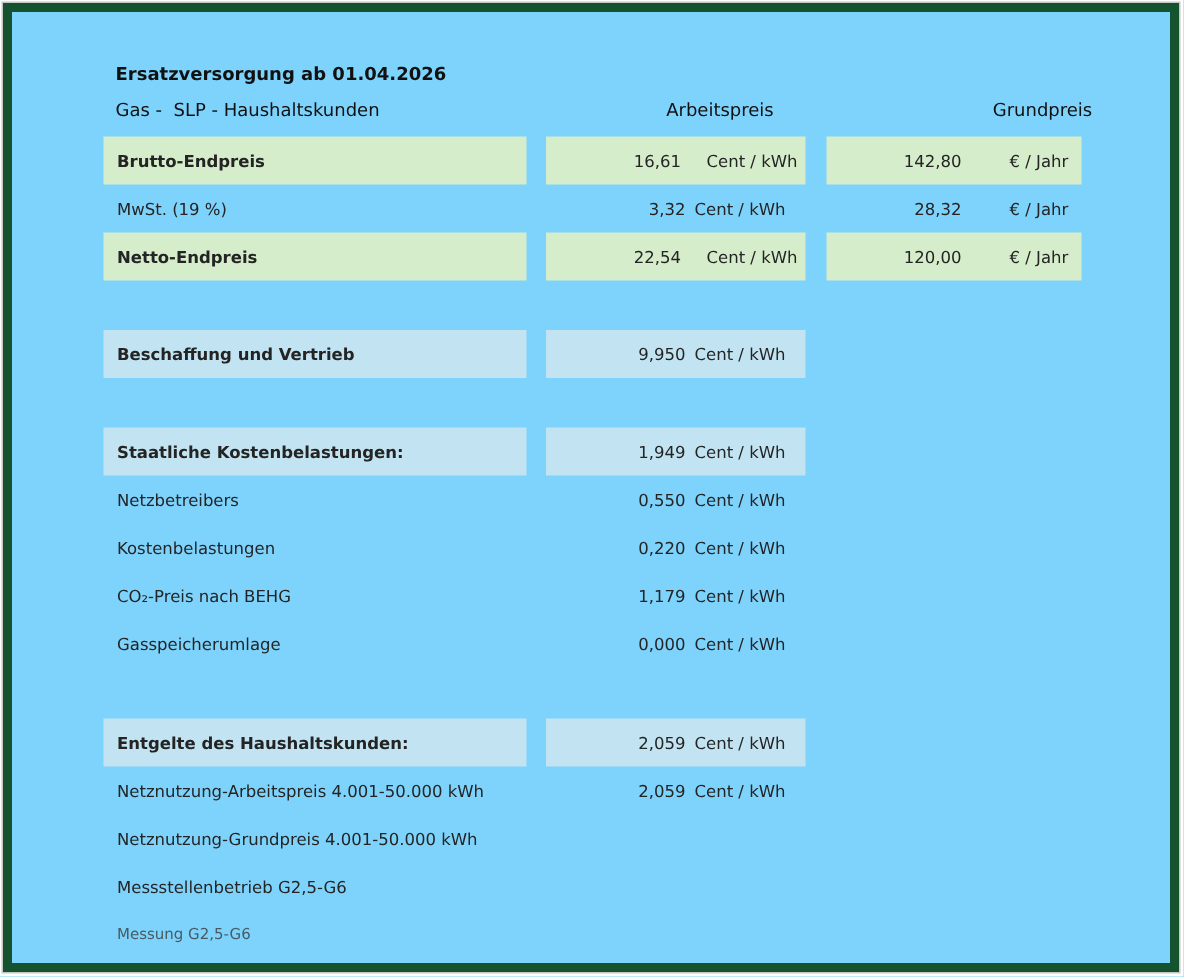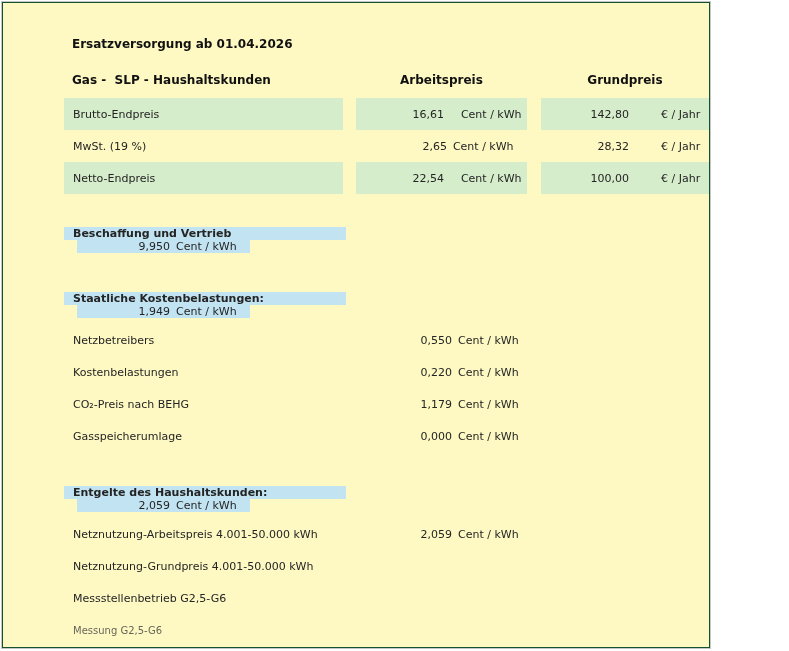--- a/index.html
+++ b/index.html
@@ -6,47 +6,48 @@
   html, body { width: 789px; height: 651px; }
   body {
     font-family: "DejaVu Sans", "Liberation Sans", sans-serif;
     background: #ffffff;
     color: #1c1c1c;
     overflow: hidden;
   }
   .frame {
     position: relative;
     margin: 2px;
-    width: 708px;
+    width: 784px;
     height: 646px;
-    background: #fef9c3;
-    border: 1px solid #14532d;
+    background: #7dd3fc;
+    border: 6px solid #14532d;
     outline: 1px solid #c6c6c6;
     overflow: hidden;
   }
   .sheet { padding: 34px 0 0 61px; }
 
   .title {
     margin-left: 8px;
     height: 15px;
     line-height: 15px;
     font-size: 12px;
     font-weight: bold;
     color: #111;
     white-space: pre;
   }
 
   .hdr-row {
     display: flex;
-    margin-top: 20px;
+    margin-top: 8px;
     height: 16px;
     line-height: 16px;
     font-size: 12px;
-    font-weight: bold;
+    font-weight: normal;
     color: #111;
+    justify-content: space-between;
   }
   .hdr-row .c-label { padding-left: 8px; white-space: pre; }
   .hdr-row .c-ap, .hdr-row .c-gp { justify-content: center; }
 
   .row {
     display: flex;
     height: 32px;
     font-size: 11px;
     color: #242424;
   }
@@ -56,25 +57,25 @@
 
   .num  { flex: 1; text-align: right; white-space: nowrap; }
   .unit { white-space: nowrap; }
   .c-ap .unit { width: 74px; margin-left: 6px; }
   .c-gp .unit { width: 48px; margin-left: 32px; }
 
   .summary { margin-top: 10px; }
   .row.green .c-label,
   .row.green .c-ap,
   .row.green .c-gp { background: #d6edcb; }
-  .row.green .c-label { font-weight: normal; }
+  .row.green .c-label { font-weight: bold; }
   .row.green .c-ap .unit { width: 66px; margin-left: 17px; }
   .row.green .c-gp .unit { width: 48px; margin-left: 32px; }
 
-  .sec-hdr { margin-top: 33px; flex-direction: column; }
+  .sec-hdr { margin-top: 33px; }
   .sec-hdr.sec-last { margin-top: 34px; }
   .sec-hdr .c-label, .sec-hdr .c-ap { background: #c2e4f2; }
   .sec-hdr .c-label { font-weight: bold; }
 
   .row .c-label.muted { font-size: 10px; color: #3a3a3a; opacity: 0.78; }
 </style>
 </head>
 <body>
 
 <div class="frame">
@@ -96,36 +97,36 @@
           <span class="unit">Cent / kWh</span>
         </div>
         <div class="c-gp">
           <span class="num">142,80</span>
           <span class="unit">€ / Jahr</span>
         </div>
       </div>
       <div class="row">
         <div class="c-label">MwSt. (19 %)</div>
         <div class="c-ap">
-          <span class="num">2,65</span>
+          <span class="num">3,32</span>
           <span class="unit">Cent / kWh</span>
         </div>
         <div class="c-gp">
           <span class="num">28,32</span>
           <span class="unit">€ / Jahr</span>
         </div>
       </div>
       <div class="row green">
         <div class="c-label">Netto-Endpreis</div>
         <div class="c-ap">
           <span class="num">22,54</span>
           <span class="unit">Cent / kWh</span>
         </div>
         <div class="c-gp">
-          <span class="num">100,00</span>
+          <span class="num">120,00</span>
           <span class="unit">€ / Jahr</span>
         </div>
       </div>
     </div>
 
     <div class="row sec-hdr">
       <div class="c-label">Beschaffung und Vertrieb</div>
       <div class="c-ap">
         <span class="num">9,950</span>
         <span class="unit">Cent / kWh</span>

